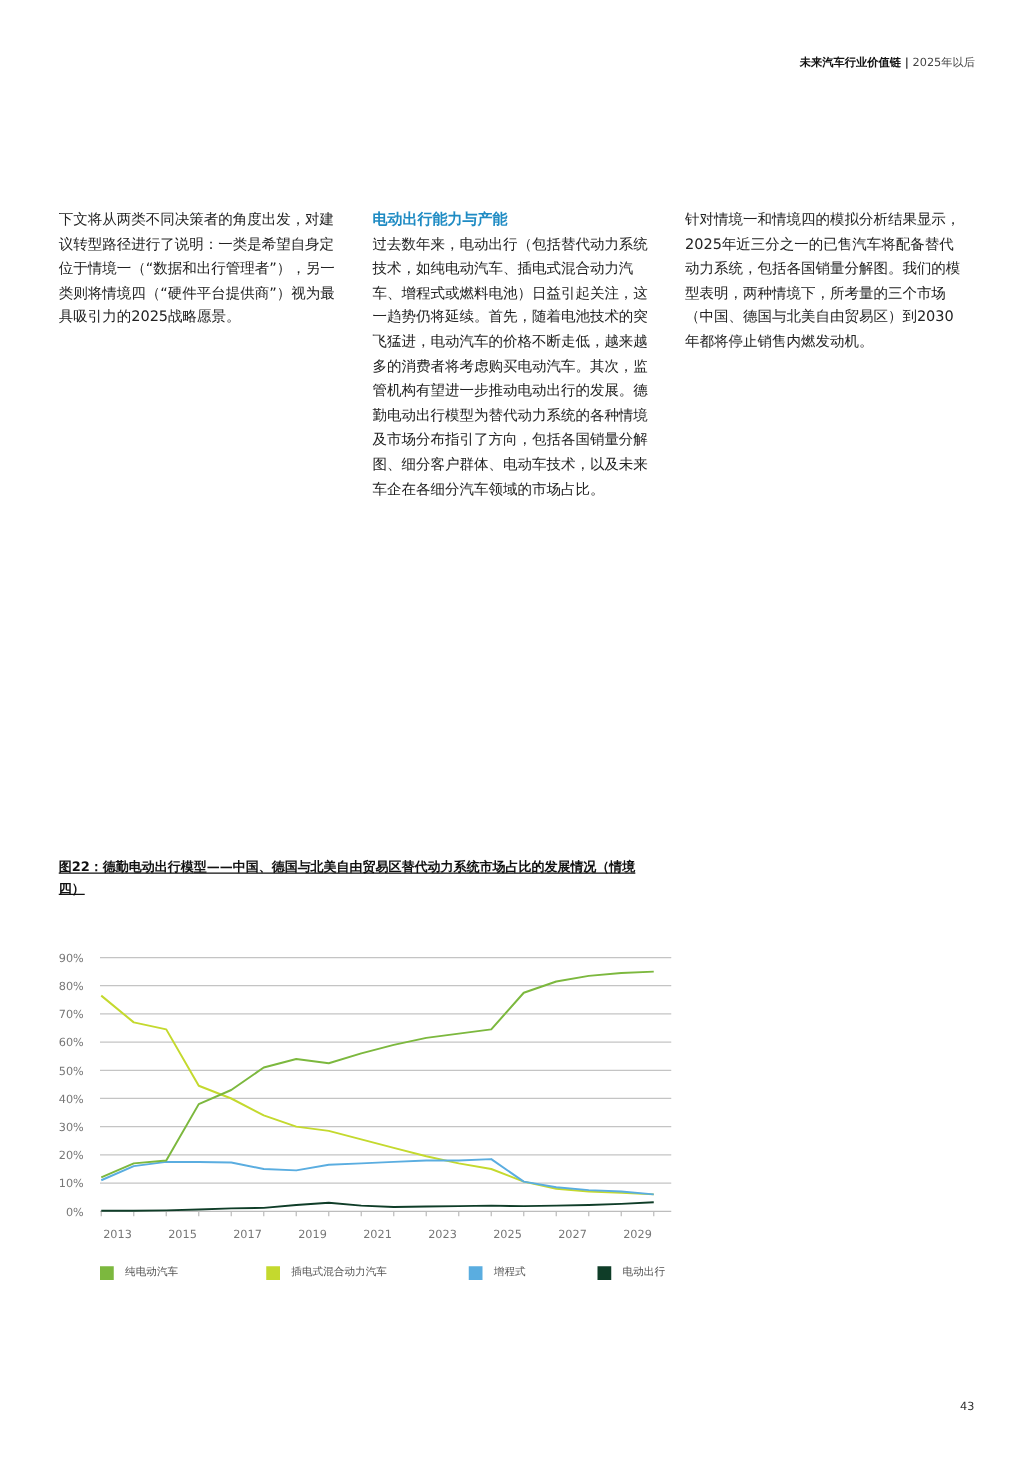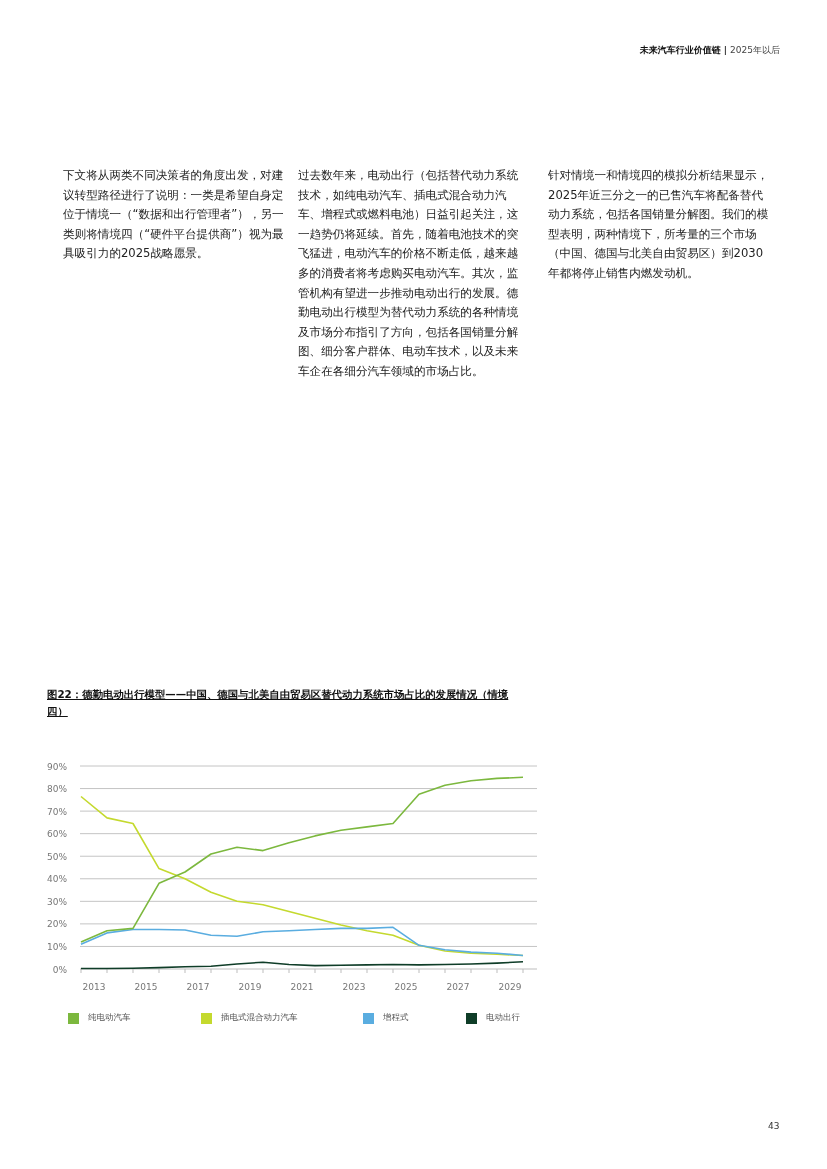--- a/index.html
+++ b/index.html
@@ -2,43 +2,44 @@
 <html><head>
 <meta charset="utf-8">
 <style>
   html, body { margin: 0; padding: 0; background: #ffffff; }
   body { width: 827px; height: 1169px; position: relative; font-family: "DejaVu Sans", "Liberation Sans", sans-serif; color: #1a1a1a; overflow: hidden; }
   .header { position: absolute; top: 44px; right: 47px; font-size: 9px; white-space: nowrap; }
   .header .t { font-weight: bold; color: #111; text-align: center; }
   .header .sep { margin: 0 3px; font-weight: bold; color: #333; }
   .header .s { color: #444; }
   .col { position: absolute; top: 166px; width: 225px; font-size: 11.6px; line-height: 19.6px; color: #222; }
-  .col1 { left: 47px; margin-left: 16px; }
+  .col1 { left: 47px; }
   .col2 { left: 298px; }
   .col3 { left: 548px; }
   .col2 .h { color: #1e8bc3; font-weight: bold; font-size: 12px; }
   .fig-title { position: absolute; left: 47px; top: 686px; width: 480px; font-size: 10.4px; line-height: 17px; font-weight: bold; color: #111; text-decoration: underline; }
   .chart { position: absolute; left: 40px; top: 755px; width: 510px; height: 245px; }
-  .legend { position: absolute; left: 68px; top: 1012px; width: 470px; height: 16px; font-size: 8.5px; color: #555; }
+  .legend { position: absolute; left: 80px; top: 1012px; width: 470px; height: 16px; font-size: 8.5px; color: #555; }
   .legend .item { position: absolute; top: 0; display: flex; align-items: center; }
   .legend .sw { width: 11px; height: 11px; margin-right: 9px; display: inline-block; }
   .page-num { position: absolute; left: 768px; top: 1121px; font-size: 9px; color: #333; }
 </style>
 </head>
 <body>
 
 <div class="header">
   <span class="t">未来汽车行业价值链</span><span class="sep">|</span><span class="s">2025年以后</span>
 </div>
 
 <div class="col col1">
   <div>下文将从两类不同决策者的角度出发，对建议转型路径进行了说明：一类是希望自身定位于情境一（“数据和出行管理者”），另一类则将情境四（“硬件平台提供商”）视为最具吸引力的2025战略愿景。</div>
 </div>
 
 <div class="col col2">
+  <div class="h">电动出行能力与产能</div>
   <div>过去数年来，电动出行（包括替代动力系统技术，如纯电动汽车、插电式混合动力汽车、增程式或燃料电池）日益引起关注，这一趋势仍将延续。首先，随着电池技术的突飞猛进，电动汽车的价格不断走低，越来越多的消费者将考虑购买电动汽车。其次，监管机构有望进一步推动电动出行的发展。德勤电动出行模型为替代动力系统的各种情境及市场分布指引了方向，包括各国销量分解图、细分客户群体、电动车技术，以及未来车企在各细分汽车领域的市场占比。</div>
 </div>
 
 <div class="col col3">
   <div>针对情境一和情境四的模拟分析结果显示，2025年近三分之一的已售汽车将配备替代动力系统，包括各国销量分解图。我们的模型表明，两种情境下，所考量的三个市场（中国、德国与北美自由贸易区）到2030年都将停止销售内燃发动机。</div>
 </div>
 
 <div class="fig-title">图22：德勤电动出行模型——中国、德国与北美自由贸易区替代动力系统市场占比的发展情况（情境四）</div>
 
 <div class="chart">

